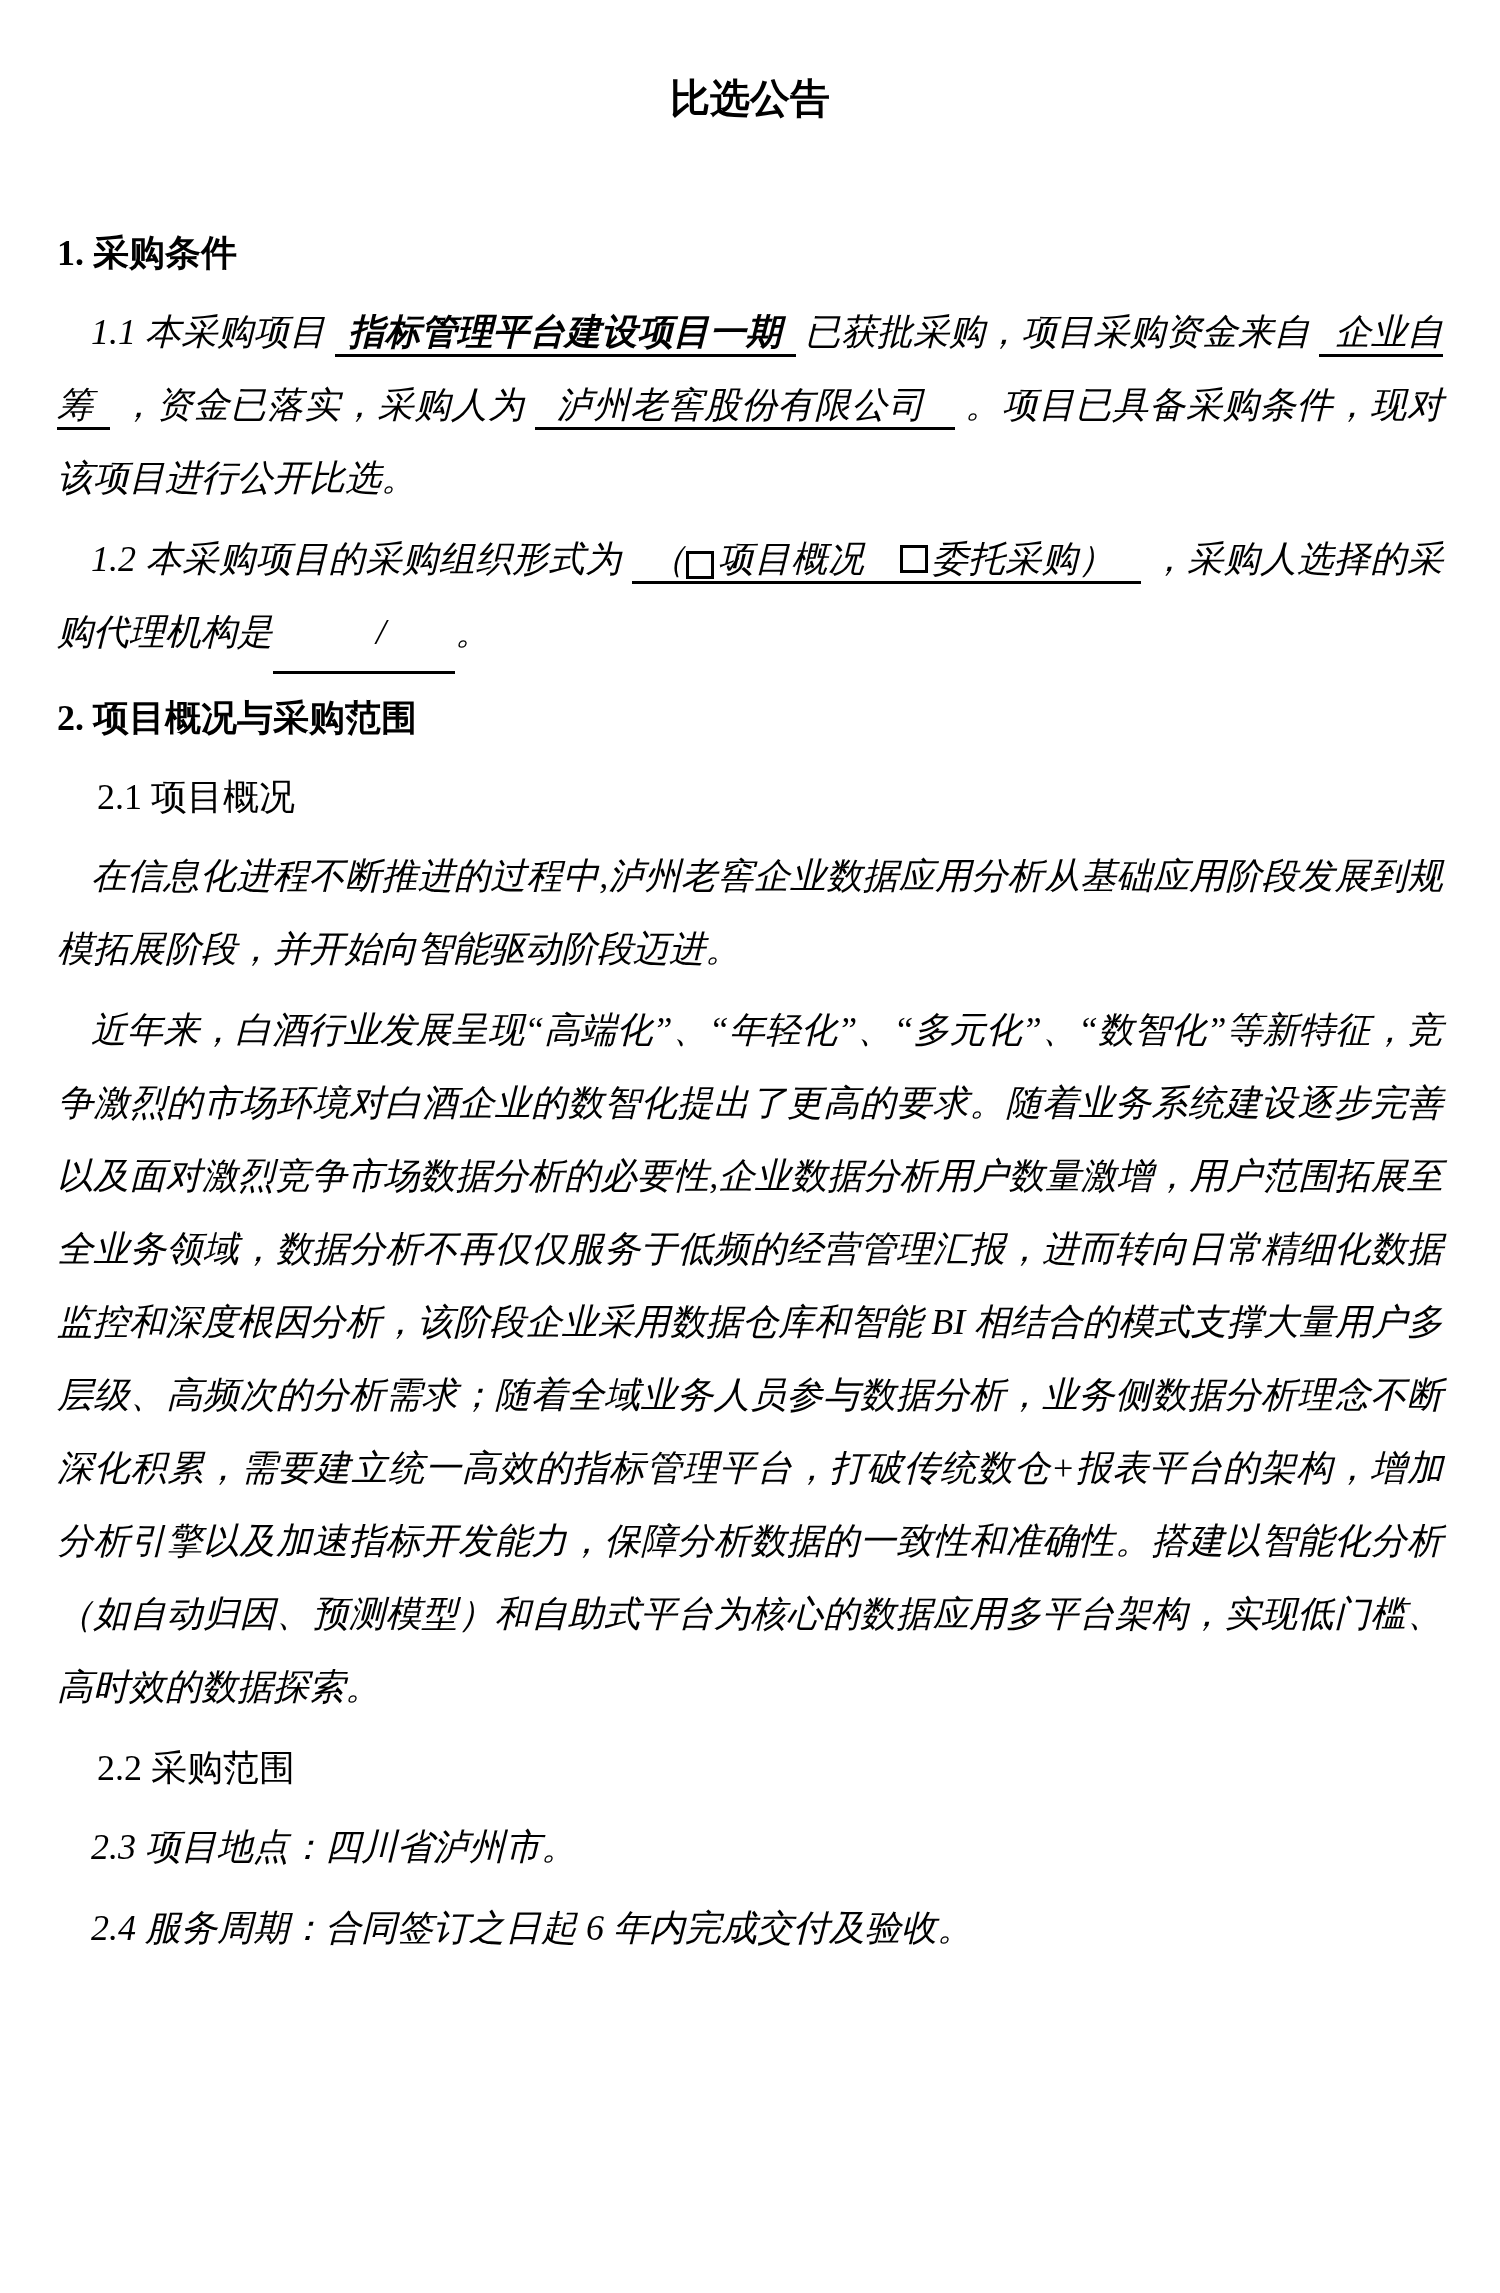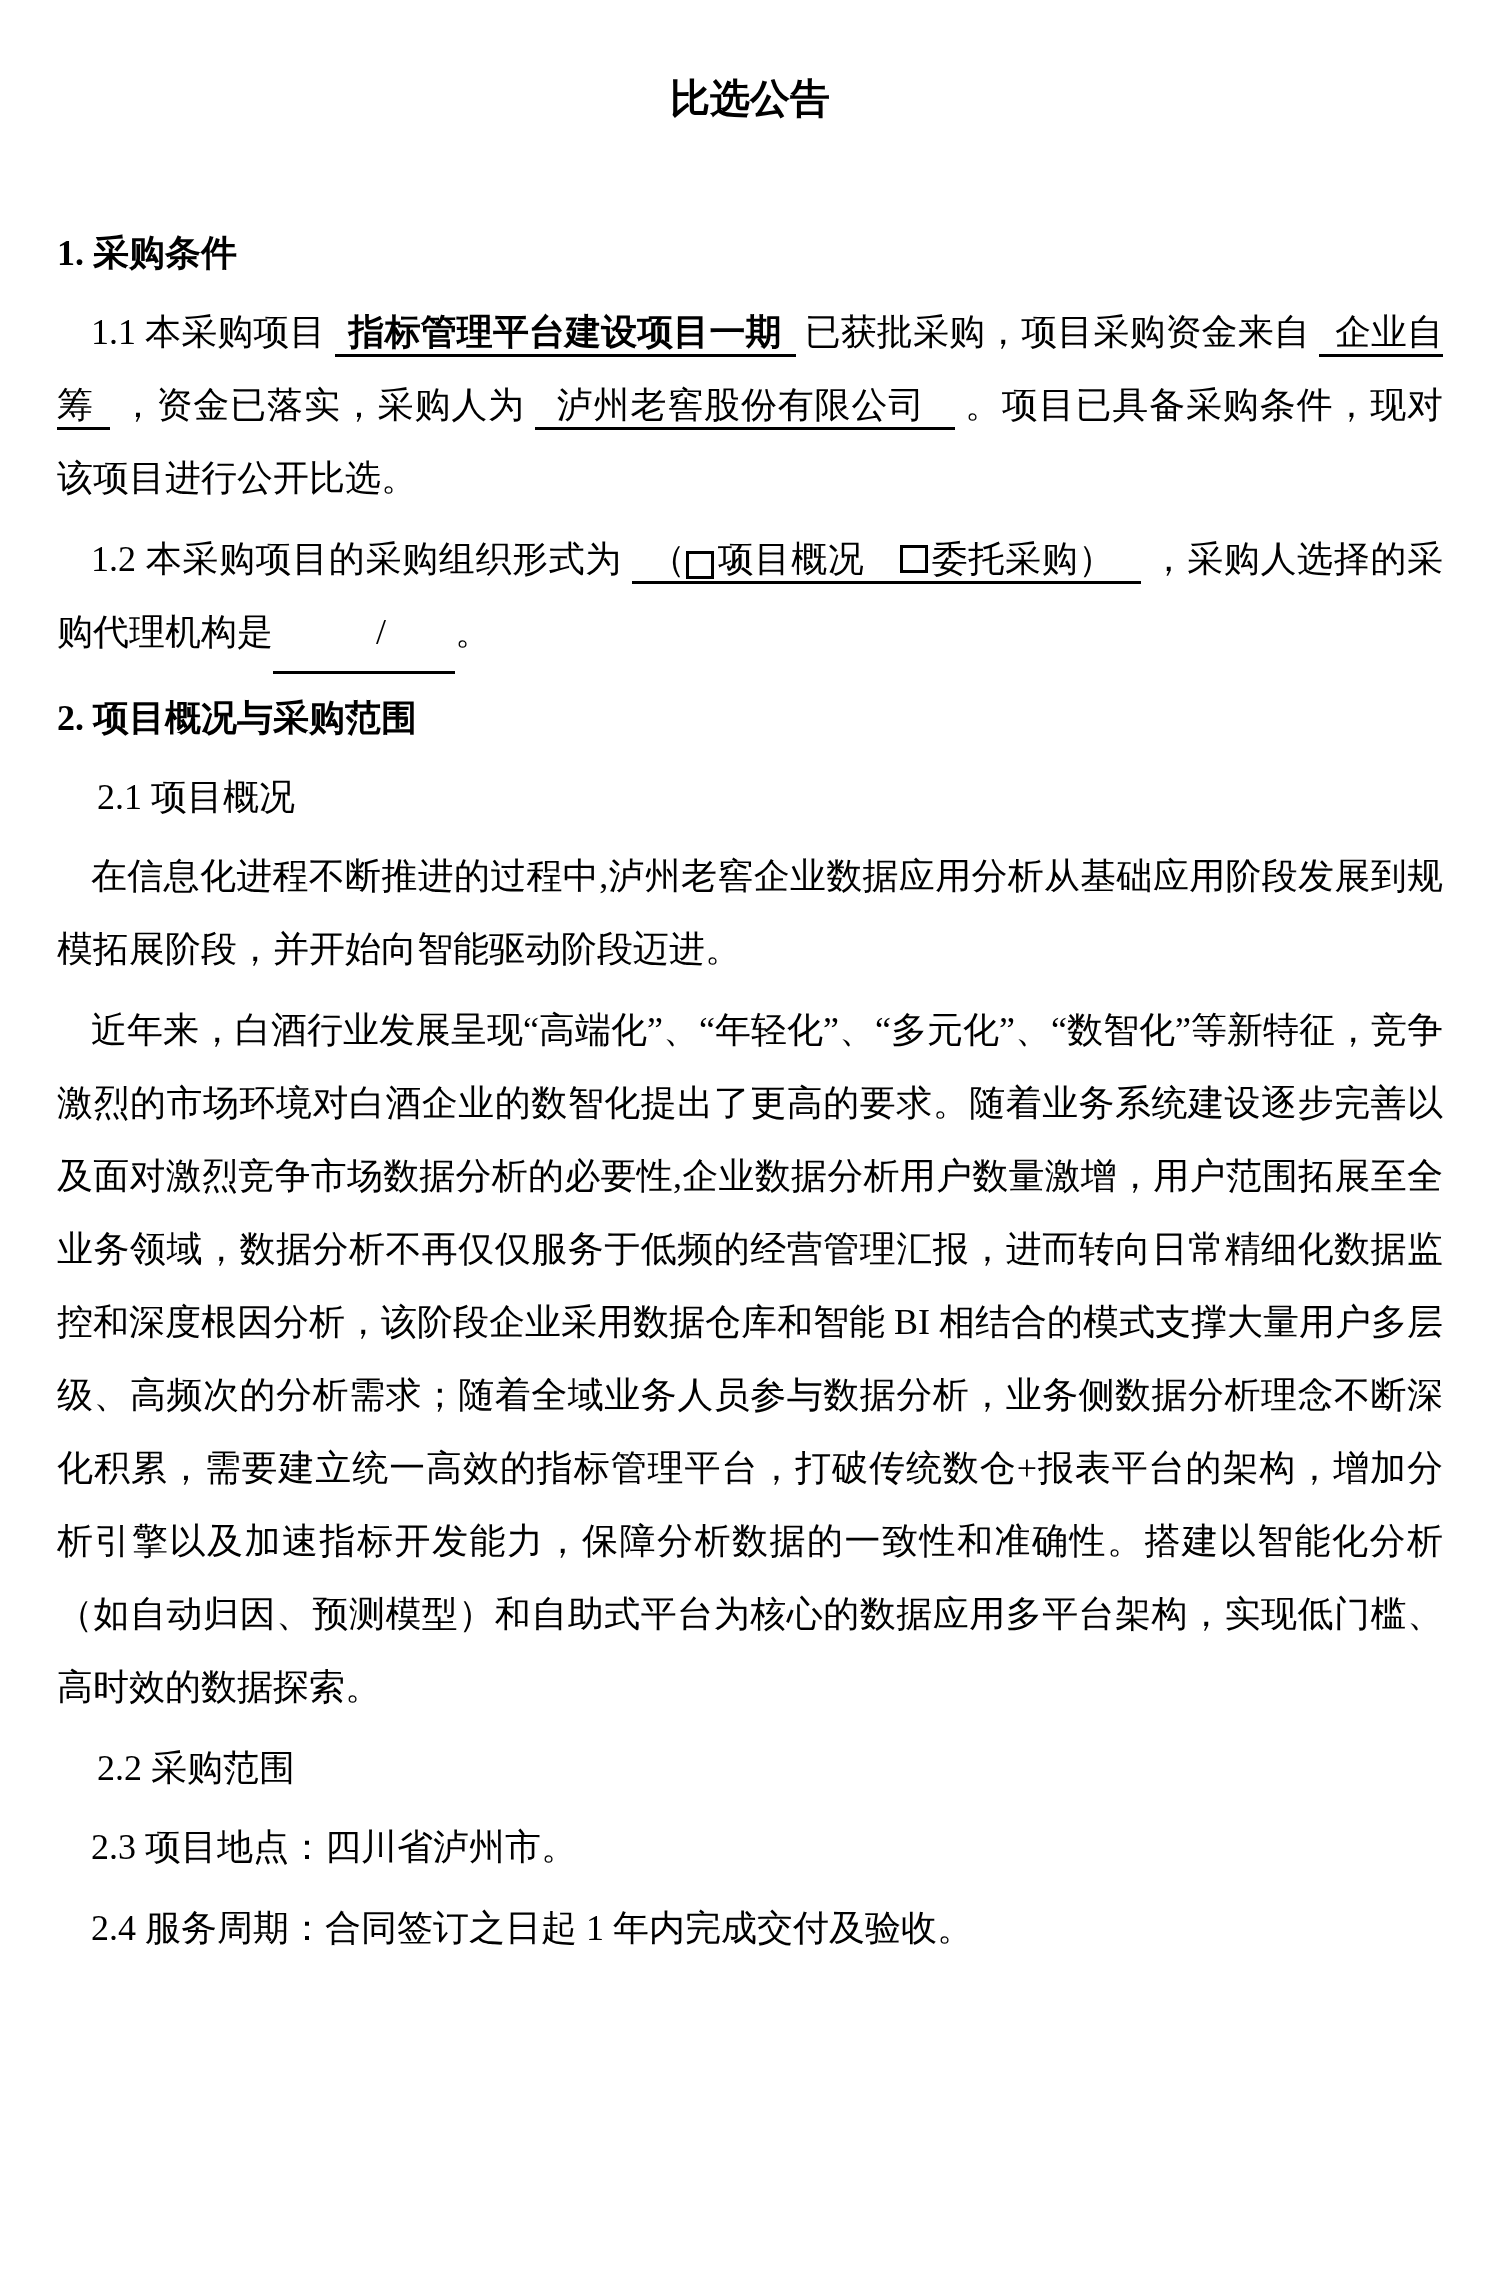--- a/index.html
+++ b/index.html
@@ -35,20 +35,21 @@
   .sub-h {
     line-height: 73px;
     margin: 0 0 6px 0;
     text-indent: 40px;
   }
   p.body {
     margin: 0 0 8px 0;
     line-height: 73px;
     text-align: justify;
     text-indent: 34px;
+    font-style: italic;
   }
   .blank {
     border-bottom: 3px solid #000;
     padding-bottom: 2px;
   }
   .blank-project {
     padding-left: 14px;
     padding-right: 14px;
     font-weight: bold;
   }
@@ -121,15 +122,15 @@
 
   <p class="body">在信息化进程不断推进的过程中,泸州老窖企业数据应用分析从基础应用阶段发展到规模拓展阶段，并开始向智能驱动阶段迈进。</p>
 
   <p class="body">近年来，白酒行业发展呈现“高端化”、“年轻化”、“多元化”、“数智化”等新特征，竞争激烈的市场环境对白酒企业的数智化提出了更高的要求。随着业务系统建设逐步完善以及面对激烈竞争市场数据分析的必要性,企业数据分析用户数量激增，用户范围拓展至全业务领域，数据分析不再仅仅服务于低频的经营管理汇报，进而转向日常精细化数据监控和深度根因分析，该阶段企业采用数据仓库和智能 BI 相结合的模式支撑大量用户多层级、高频次的分析需求；随着全域业务人员参与数据分析，业务侧数据分析理念不断深化积累，需要建立统一高效的指标管理平台，打破传统数仓+报表平台的架构，增加分析引擎以及加速指标开发能力，保障分析数据的一致性和准确性。搭建以智能化分析（如自动归因、预测模型）和自助式平台为核心的数据应用多平台架构，实现低门槛、高时效的数据探索。</p>
 
   <div class="sub-h">2.2 采购范围</div>
 
 
   <p class="body">2.3 项目地点：四川省泸州市。</p>
 
-  <p class="body">2.4 服务周期：合同签订之日起 1 年内完成交付及验收。</p>
+  <p class="body">2.4 服务周期：合同签订之日起 6 年内完成交付及验收。</p>
 
 </div>
 
 </body></html>

